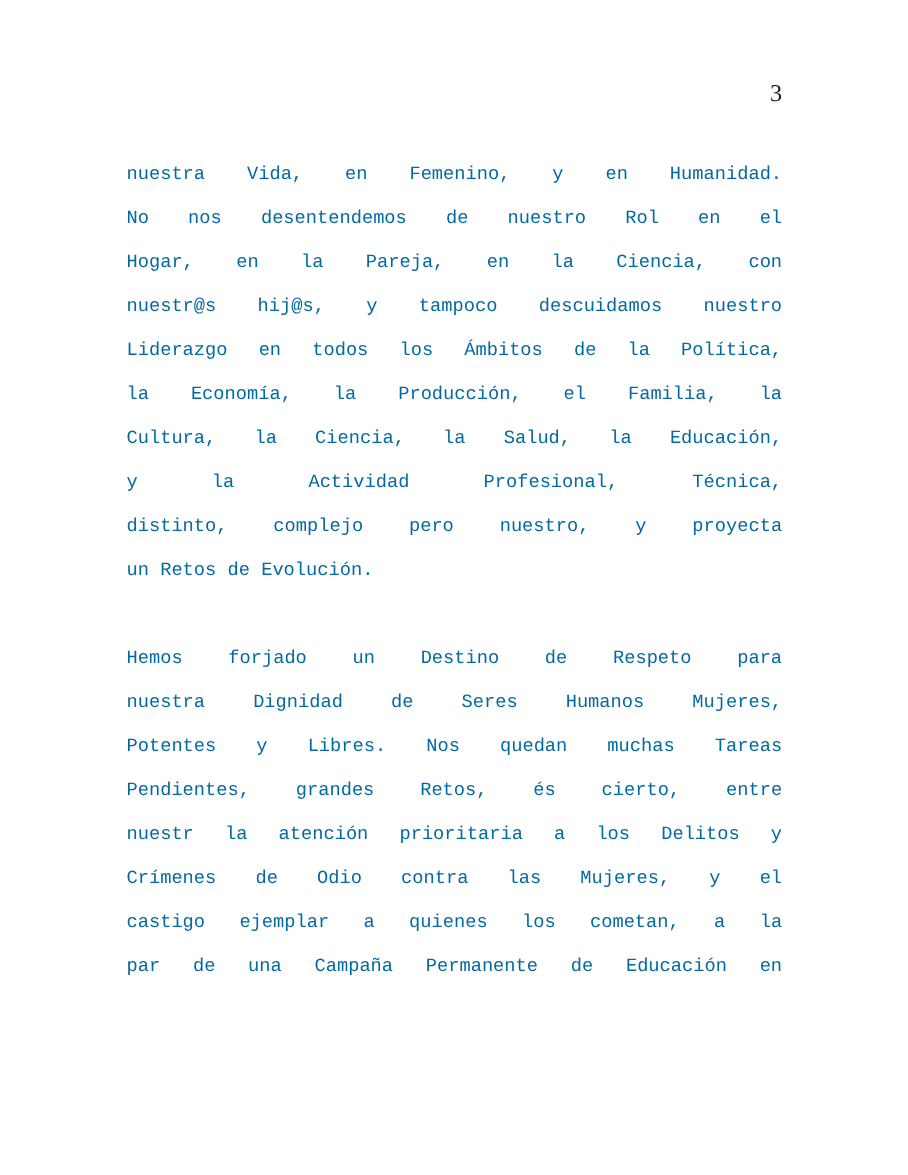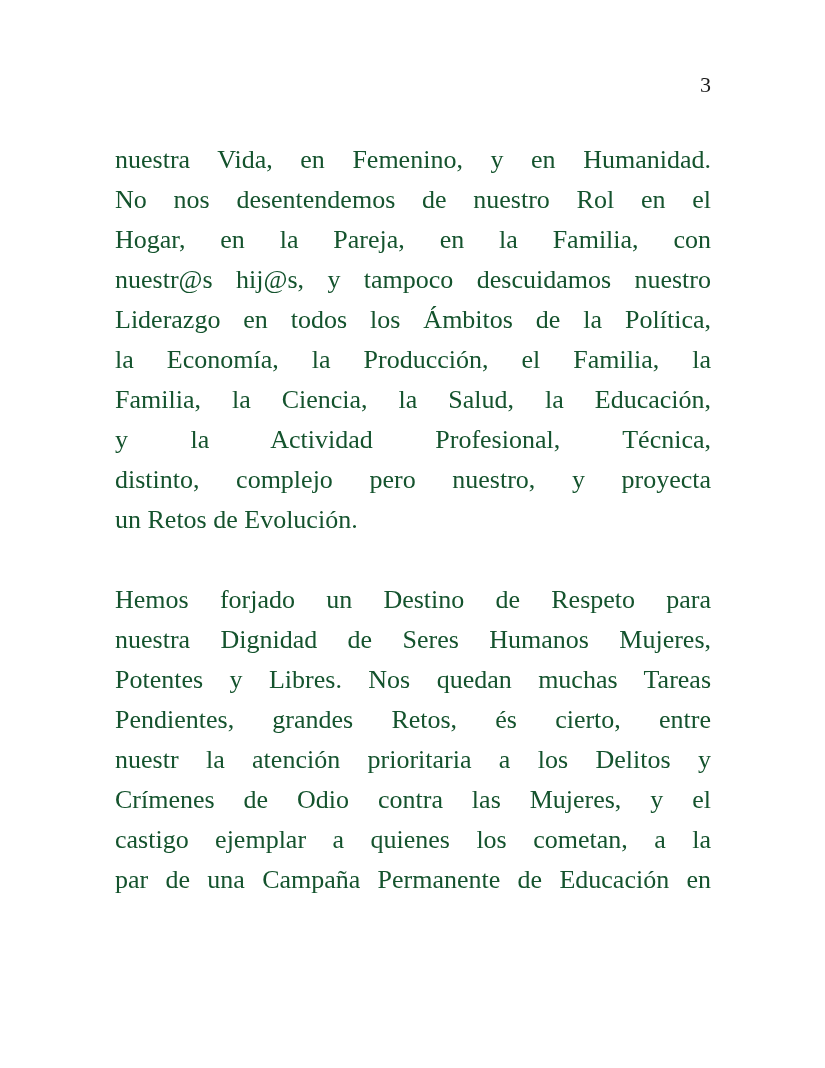--- a/index.html
+++ b/index.html
@@ -22,24 +22,24 @@
     text-align: right;
     font-family: "Liberation Serif", "DejaVu Serif", serif;
     font-size: 22px;
     color: #1b1b1b;
   }
   .text-block {
     position: absolute;
     left: 115px;
     top: 140px;
     width: 596px;
-    font-family: Liberation Serif, serif;
-    font-size: 26px;
+    font-family: Liberation Mono, monospace;
+    font-size: 17px;
     line-height: 40px;
-    color: #14532d;
+    color: #0369a1;
   }
   .paragraph {
     margin: 0 0 40px 0;
   }
   .line {
     text-align: justify;
     text-align-last: justify;
     white-space: normal;
   }
   .line.flush {
@@ -52,25 +52,25 @@
 
 <div class="page">
 
   <div class="page-number">3</div>
 
   <div class="text-block">
 
     <div class="paragraph">
       <div class="line">nuestra Vida, en Femenino, y en Humanidad.</div>
       <div class="line">No nos desentendemos de nuestro Rol en el</div>
-      <div class="line">Hogar, en la Pareja, en la Familia, con</div>
+      <div class="line">Hogar, en la Pareja, en la Ciencia, con</div>
       <div class="line">nuestr@s hij@s, y tampoco descuidamos nuestro</div>
       <div class="line">Liderazgo en todos los Ámbitos de la Política,</div>
       <div class="line">la Economía, la Producción, el Familia, la</div>
-      <div class="line">Familia, la Ciencia, la Salud, la Educación,</div>
+      <div class="line">Cultura, la Ciencia, la Salud, la Educación,</div>
       <div class="line">y la Actividad Profesional, Técnica,</div>
       <div class="line">distinto, complejo pero nuestro, y proyecta</div>
       <div class="line flush">un Retos de Evolución.</div>
     </div>
 
     <div class="paragraph">
       <div class="line">Hemos forjado un Destino de Respeto para</div>
       <div class="line">nuestra Dignidad de Seres Humanos Mujeres,</div>
       <div class="line">Potentes y Libres. Nos quedan muchas Tareas</div>
       <div class="line">Pendientes, grandes Retos, és cierto, entre</div>

